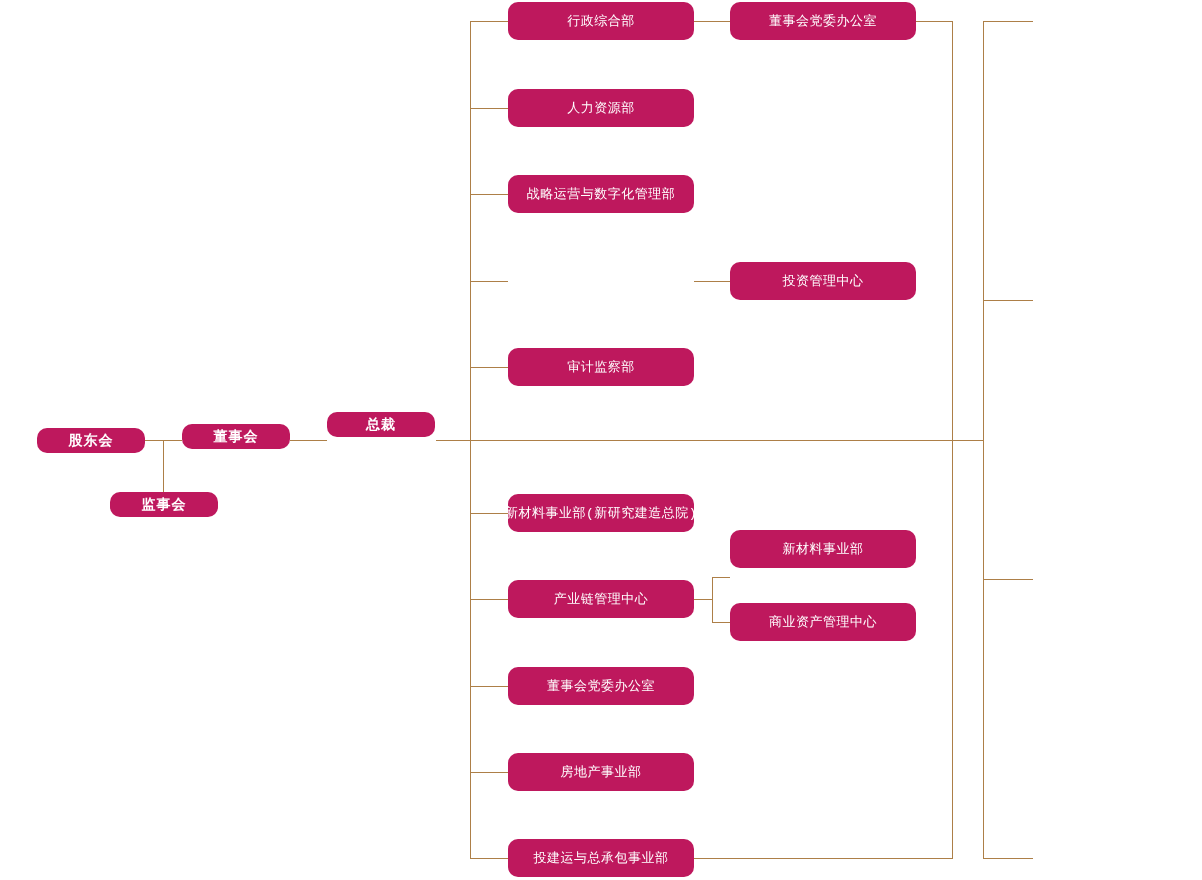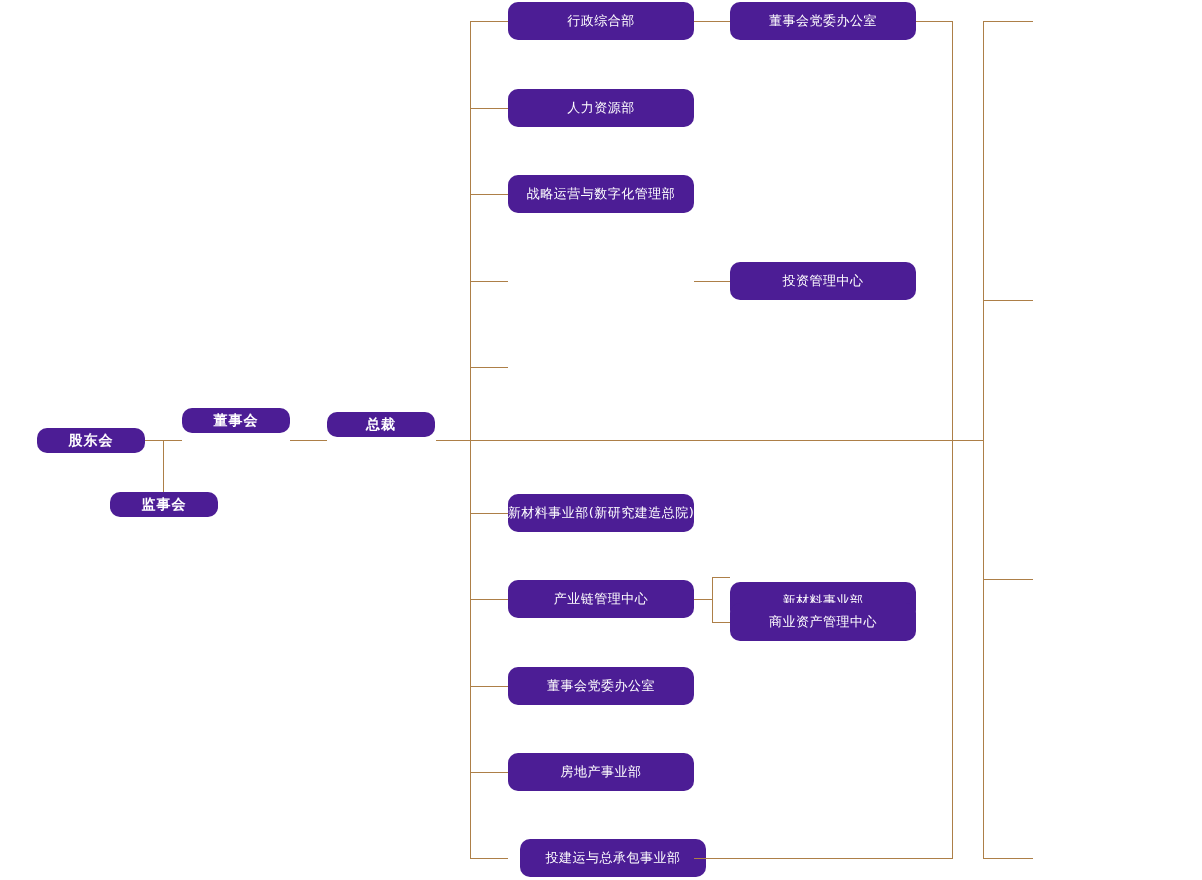--- a/index.html
+++ b/index.html
@@ -5,26 +5,27 @@
   html,body{margin:0;padding:0;background:#ffffff;}
   .canvas{
     position:relative;
     width:1202px;height:880px;
     background:#ffffff;
     overflow:hidden;
     font-family:"DejaVu Sans","Liberation Sans",sans-serif;
   }
   .node{
     position:absolute;
-    background:#4c1d95;
+    background:#be185d;
     color:#ffffff;
     display:flex;align-items:center;justify-content:center;
     text-align:center;
     box-sizing:border-box;
     white-space:nowrap;
+    font-family:Liberation Mono, monospace;
   }
   .dept{
     width:186px;height:38px;
     border-radius:10px;
     font-size:13px;
     letter-spacing:0.5px;
   }
   .gov{
     width:108px;height:25px;
     border-radius:10px;
@@ -35,36 +36,37 @@
   .hl,.vl{position:absolute;background:#ad7f47;}
   .hl{height:1px;}
   .vl{width:1px;}
 </style>
 </head>
 <body>
 
 <div class="canvas">
 
   <div class="node gov" style="left:37px;top:428px">股东会</div>
-  <div class="node gov" style="left:182px;top:408px">董事会</div>
+  <div class="node gov" style="left:182px;top:424px">董事会</div>
   <div class="node gov" style="left:327px;top:412px">总裁</div>
   <div class="node gov" style="left:110px;top:492px">监事会</div>
 
   <div class="node dept" style="left:508px;top:2px">行政综合部</div>
   <div class="node dept" style="left:508px;top:89px">人力资源部</div>
   <div class="node dept" style="left:508px;top:175px">战略运营与数字化管理部</div>
+  <div class="node dept" style="left:508px;top:348px">审计监察部</div>
   <div class="node dept" style="left:508px;top:494px">新材料事业部(新研究建造总院)</div>
   <div class="node dept" style="left:508px;top:580px">产业链管理中心</div>
   <div class="node dept" style="left:508px;top:667px">董事会党委办公室</div>
   <div class="node dept" style="left:508px;top:753px">房地产事业部</div>
-  <div class="node dept" style="left:520px;top:839px">投建运与总承包事业部</div>
+  <div class="node dept" style="left:508px;top:839px">投建运与总承包事业部</div>
 
   <div class="node dept" style="left:730px;top:262px">投资管理中心</div>
   <div class="node dept" style="left:730px;top:2px">董事会党委办公室</div>
-  <div class="node dept" style="left:730px;top:582px">新材料事业部</div>
+  <div class="node dept" style="left:730px;top:530px">新材料事业部</div>
   <div class="node dept" style="left:730px;top:603px">商业资产管理中心</div>
 
   <div class="hl" style="left:145px;top:440px;width:37px"></div>
   <div class="hl" style="left:290px;top:440px;width:37px"></div>
   <div class="vl" style="left:163px;top:441px;height:51px"></div>
   <div class="hl" style="left:436px;top:440px;width:547px"></div>
 
   <div class="vl" style="left:470px;top:21px;height:838px"></div>
   <div class="hl" style="left:470px;top:21px;width:38px"></div>
   <div class="hl" style="left:470px;top:108px;width:38px"></div>

